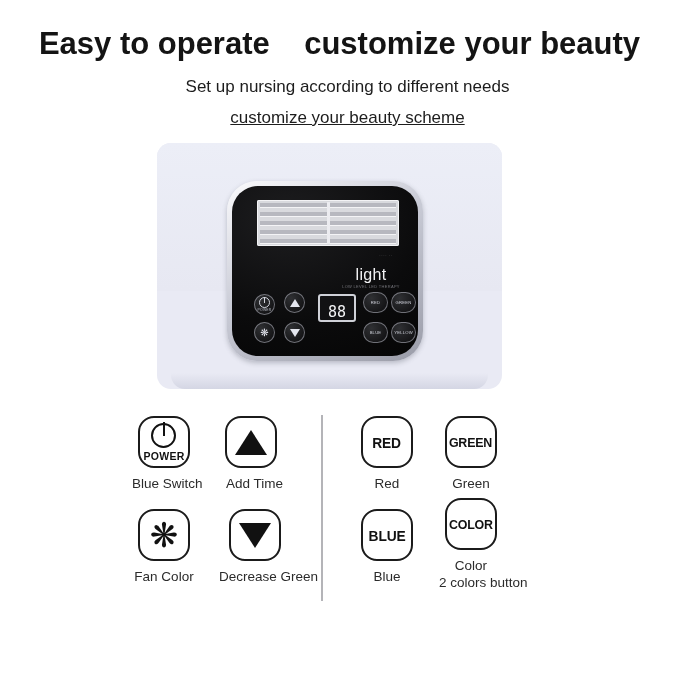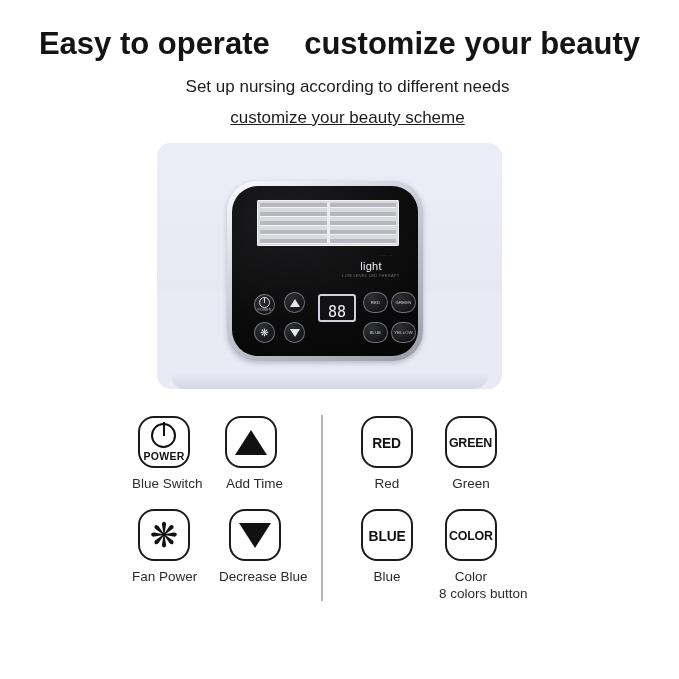--- a/index.html
+++ b/index.html
@@ -119,25 +119,25 @@
     text-align: center;
     line-height: 1;
   }
   .brand-micro {
     font-size: 4px;
     color: #6a6a6e;
     letter-spacing: .6px;
     margin-left: 30px;
   }
   .brand-name {
-    font-size: 11px;
+    font-size: 16px;
     color: #f2f2f4;
     font-weight: 400;
     letter-spacing: .3px;
-    margin-top: 3px;
+    margin-top: 9px;
   }
   .brand-tag {
     font-size: 4px;
     color: #74747a;
     letter-spacing: .3px;
     margin-top: 2px;
     white-space: nowrap;
   }
 
   
@@ -369,28 +369,28 @@
   <div class="key-box">
     <span class="lg-tri up"></span>
   </div>
   <div class="key-caption">Add Time</div>
 </div>
 
 <div class="legend-cell" style="left:132px; top:509px; width:64px;">
   <div class="key-box">
     <span class="lg-fan">❋</span>
   </div>
-  <div class="key-caption">Fan Power</div>
+  <div class="key-caption">Fan Color</div>
 </div>
 
 <div class="legend-cell" style="left:219px; top:509px; width:72px;">
   <div class="key-box">
     <span class="lg-tri down"></span>
   </div>
-  <div class="key-caption">Decrease Blue</div>
+  <div class="key-caption">Decrease Green</div>
 </div>
 
 <div class="legend-cell" style="left:355px; top:416px; width:64px;">
   <div class="key-box">
     <span class="lg-word">RED</span>
   </div>
   <div class="key-caption">Red</div>
 </div>
 
 <div class="legend-cell" style="left:439px; top:416px; width:64px;">
@@ -400,21 +400,21 @@
   <div class="key-caption">Green</div>
 </div>
 
 <div class="legend-cell" style="left:355px; top:509px; width:64px;">
   <div class="key-box">
     <span class="lg-word">BLUE</span>
   </div>
   <div class="key-caption">Blue</div>
 </div>
 
-<div class="legend-cell" style="left:439px; top:509px; width:64px;">
+<div class="legend-cell" style="left:439px; top:498px; width:64px;">
   <div class="key-box">
     <span class="lg-word small">COLOR</span>
   </div>
   <div class="key-caption">
     <span>Color</span>
-    <span class="sub">8 colors button</span>
+    <span class="sub">2 colors button</span>
   </div>
 </div>
 
 </body></html>

